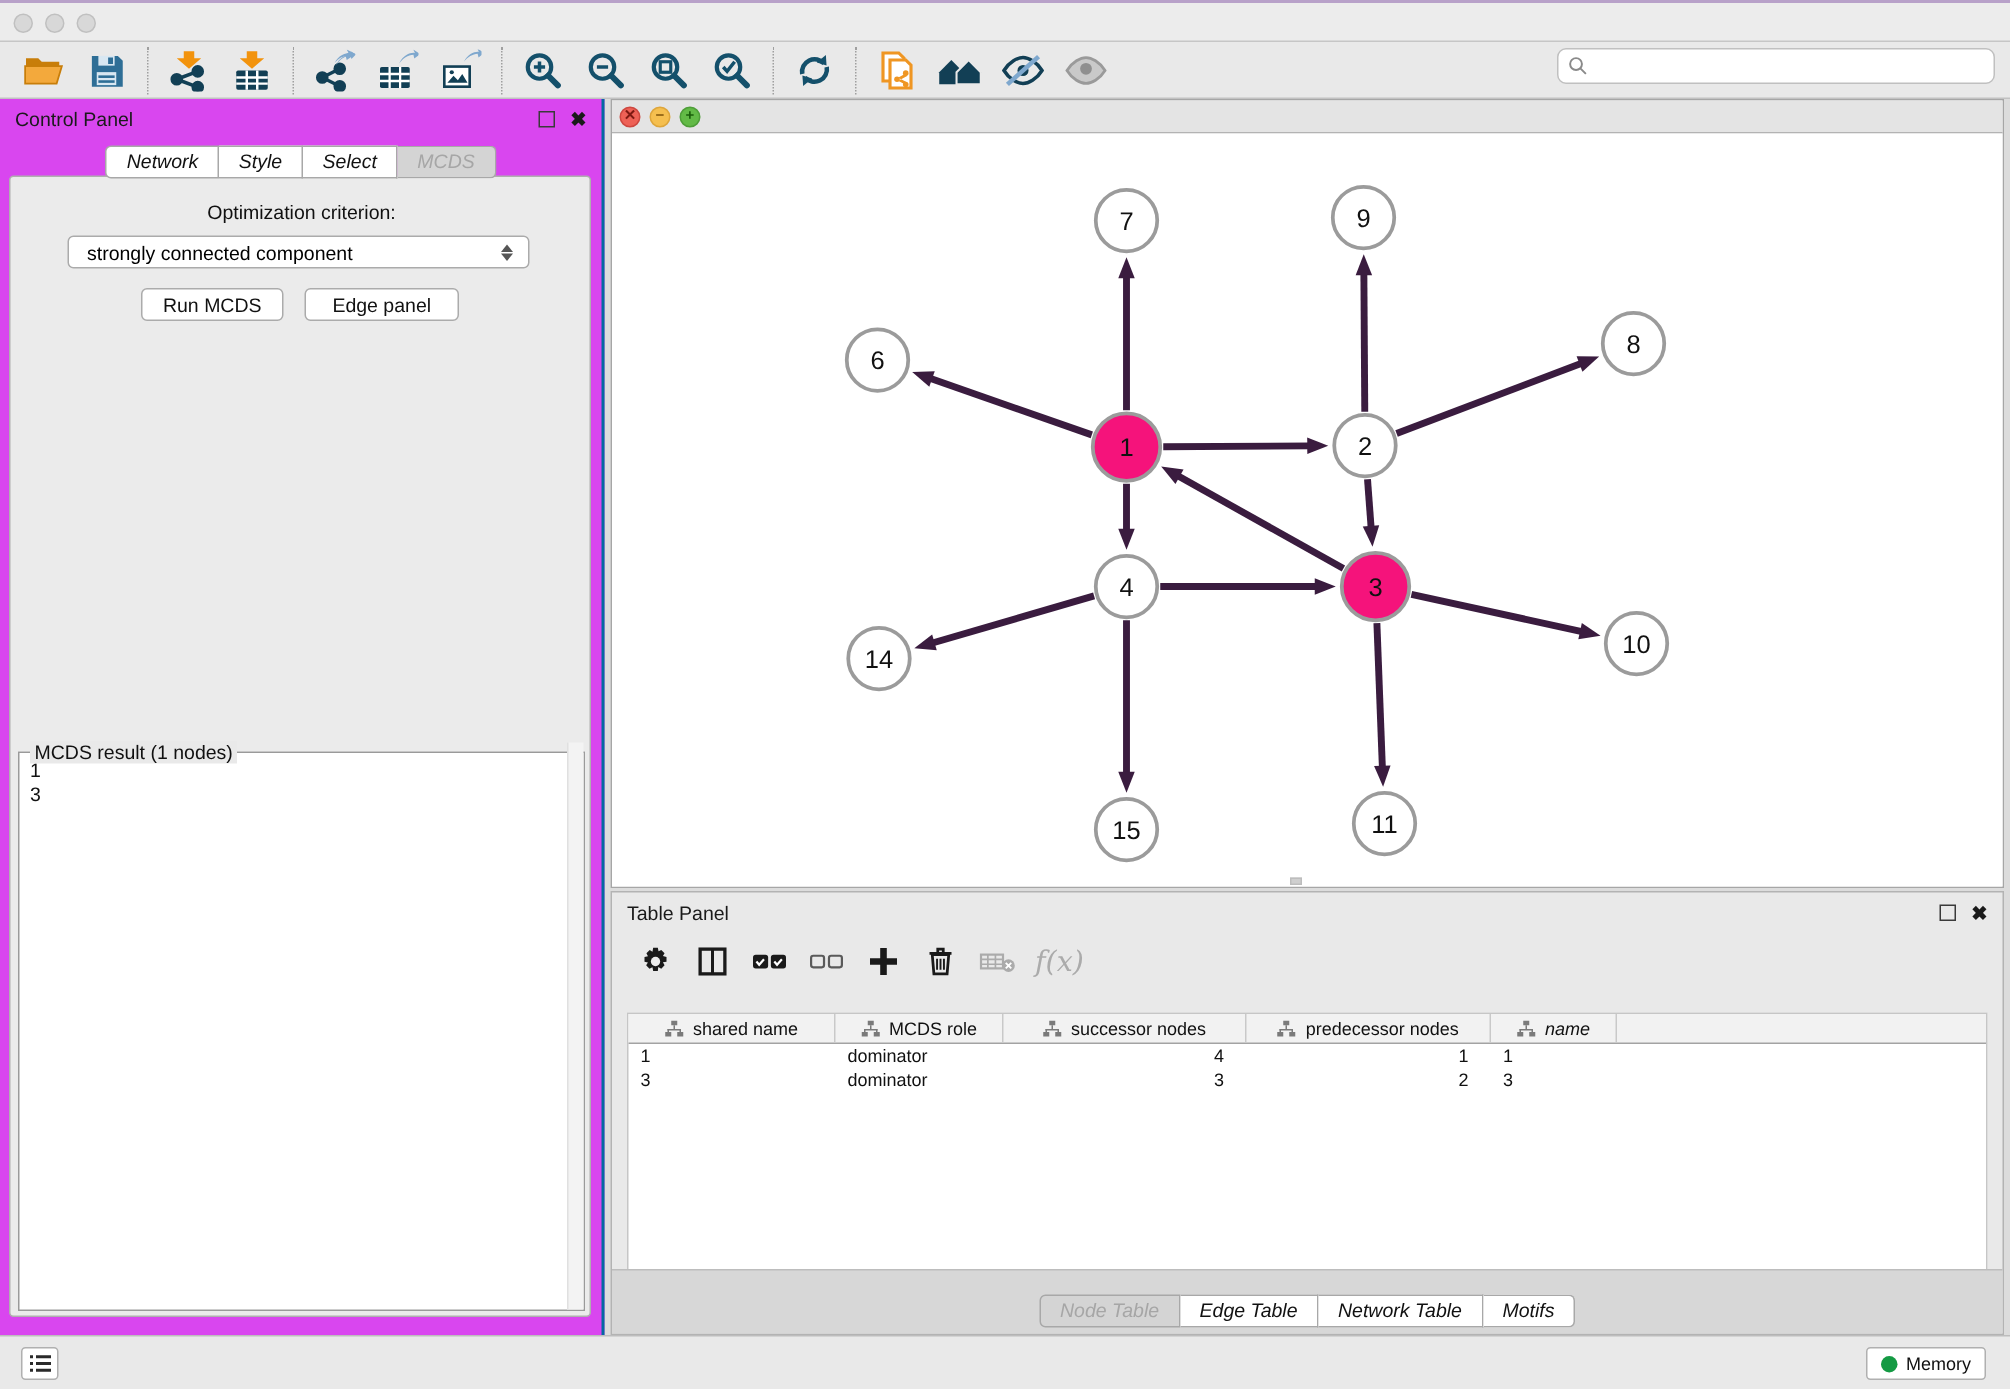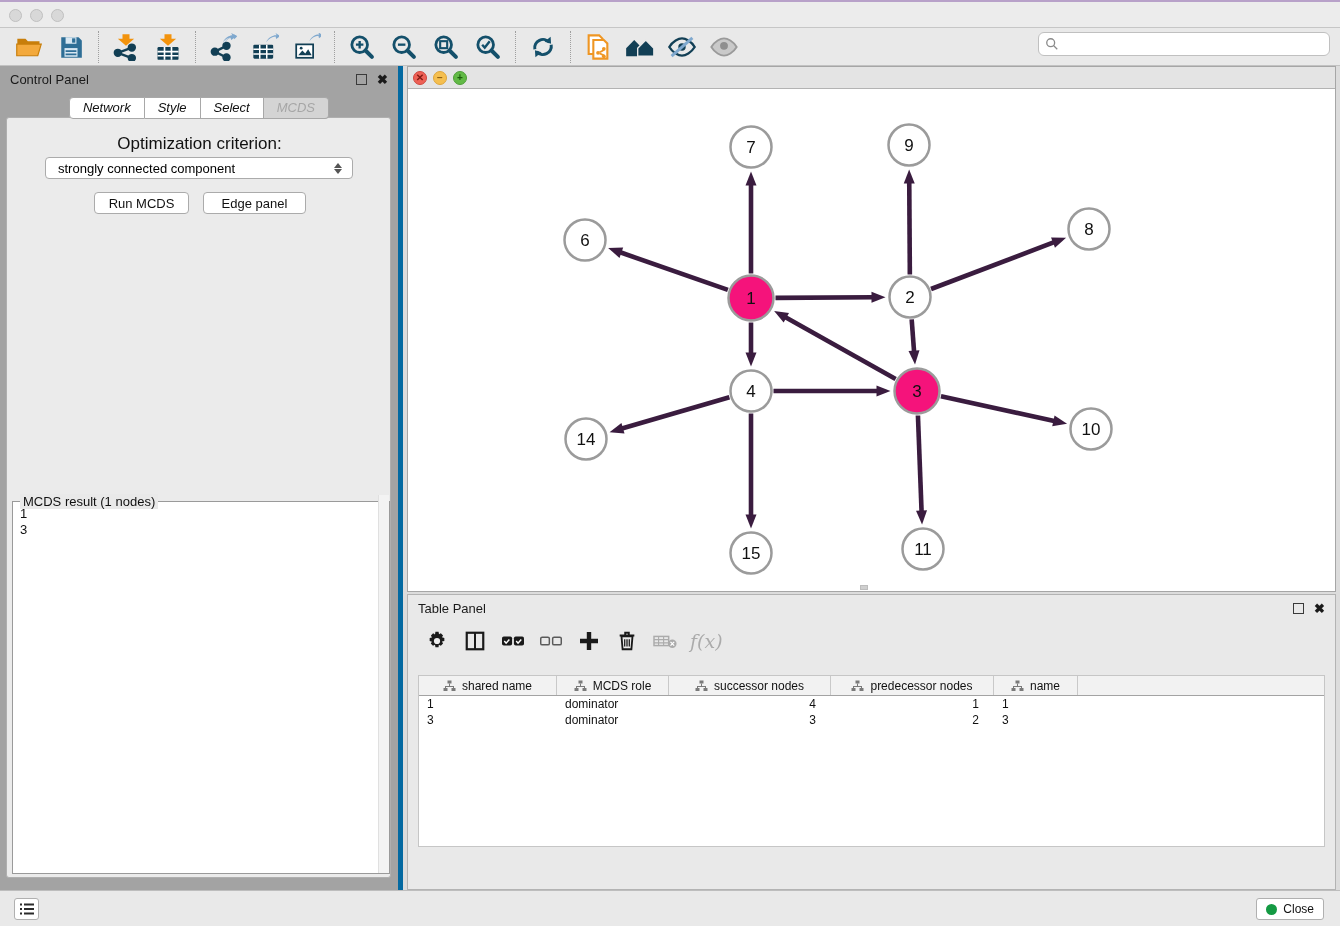--- a/index.html
+++ b/index.html
@@ -23,37 +23,37 @@
   .toolbar { position:absolute; top:28px; left:0; right:0; height:38px; background:#E9E9E9;
     border-bottom:1px solid #C2C2C2; display:flex; align-items:center; padding-left:8px; }
   .tb-icon { width:32px; height:32px; display:flex; align-items:center; justify-content:center; margin:0 5px; cursor:default; }
   .tb-sep { height:32px; margin:0 6px; border-left:1px dotted #9F9F9F; }
   .search-box { position:absolute; right:10px; top:32px; width:292px; height:24px; background:#fff;
     border:1px solid #C0C0C0; border-radius:6px; display:flex; align-items:center; padding:0 6px; }
   .search-box input { border:none; outline:none; flex:1; font-size:13px; font-family:"Liberation Sans",sans-serif; background:transparent; }
 
   
   .control-panel { position:absolute; left:0; top:66px; width:403px; height:824px;
-    background:#a3a3a3; border-right:5px solid #0369a1; }
+    background:#d946ef; border-right:2px solid #0369a1; }
   .panel-header { position:absolute; top:6px; left:10px; font-size:13px; color:#1a1a1a; }
   .panel-icons { position:absolute; top:7px; right:10px; display:flex; gap:10px; align-items:center; }
   .float-icon { width:11px; height:11px; border:1.5px solid #3a3a3a; background:transparent; }
   .close-icon { font-size:13px; font-weight:bold; color:#1a1a1a; line-height:1; }
 
   .seg { display:flex;font-style:italic; }
   .seg-item { font-size:13px; padding:2px 13px 3px 13px; background:#fff; border:1px solid #A8A8A8;
     border-left:none; color:#111; white-space:nowrap; cursor:default; }
   .seg-item:first-child { border-left:1px solid #A8A8A8; border-radius:4px 0 0 4px; }
   .seg-item:last-child { border-radius:0 4px 4px 0; }
   .seg-item.active { background:#D4D4D4; color:#A6A6A6; }
 
   .control-tabs { position:absolute; top:31px; left:0; right:0; display:flex; justify-content:center; z-index:2; }
   .inner-panel { position:absolute; left:6px; right:7px; top:51px; bottom:12px;
     border:1px solid #AFAFAF; border-radius:3px; background:#EBEBEB; }
-  .opt-label { position:absolute; top:68px; left:1px; right:0; text-align:center; font-size:17px; color:#111; }
+  .opt-label { position:absolute; top:68px; left:1px; right:0; text-align:center; font-size:13px; color:#111; }
   .dropdown { position:absolute; top:91px; left:45px; width:308px; height:22px; background:#fff;
     border:1px solid #ABABAB; border-radius:4px; display:flex; align-items:center; padding:0 12px; font-size:13px; }
   .dropdown .dd-label { flex:1; }
   .dd-arrows { display:flex; flex-direction:column; align-items:center; gap:1px; margin-right:-2px; }
   .dd-arrows i { width:0; height:0; border-left:4px solid transparent; border-right:4px solid transparent; }
   .dd-up { border-bottom:5px solid #555; }
   .dd-down { border-top:5px solid #555; }
   .btn { position:absolute; height:22px; background:#fff; border:1px solid #ABABAB; border-radius:4px;
     font-size:13px; color:#111; display:flex; align-items:center; justify-content:center; cursor:default; }
   .btn-run { top:126px; left:94px; width:95px; }
@@ -83,21 +83,21 @@
   
   .table-panel { position:absolute; left:407px; top:594px; width:929px; height:296px;
     background:#E9E9E9; border:1px solid #B3B3B3; }
   .tp-toolbar { position:absolute; top:26px; left:10px; right:10px; height:40px; display:flex; align-items:center; }
   .tp-icon { width:30px; height:30px; display:flex; align-items:center; justify-content:center; margin:0 4px; cursor:default; }
   .fx-label { font-family:"DejaVu Serif", serif; font-style:italic; font-size:19px; color:#ABABAB; margin-left:6px; }
   .tp-table { position:absolute; top:80px; left:10px; right:10px; height:172px; background:#fff; border:1px solid #C6C6C6; }
   .tp-head { display:flex; height:20px; background:#F2F2F2; border-bottom:1px solid #a3a3a3; }
   .th { display:flex; align-items:center; justify-content:center; gap:6px; font-size:12px; color:#111;
     border-right:1px solid #C9C9C9; height:100%; }
-  .th:last-child { border-right:1px solid #C9C9C9; }
+  .th:last-child { border-right:1px solid #C9C9C9;font-style:italic; }
   .tr { display:flex; height:16px; }
   .td { font-size:12px; color:#111; padding:1px 0 0 8px; }
   .td.right { text-align:right; padding-right:15px; padding-left:0; }
   .tp-tabstrip { position:absolute; left:0; right:0; bottom:0; height:43px; background:#D7D7D7; border-top:1px solid #BDBDBD; }
   .table-tabs { position:absolute; left:0; right:0; bottom:4px; display:flex; justify-content:center; }
 
   
   .statusbar { position:absolute; left:0; bottom:0; right:0; height:36px; background:#E9E9E9; border-top:1px solid #BDBDBD; }
   .status-left-btn { position:absolute; left:14px; top:7px; width:25px; height:22px; background:#fff;
     border:1px solid #B0B0B0; border-radius:3px; display:flex; align-items:center; justify-content:center; }
@@ -506,32 +506,40 @@
         <div class="tr">
           <div class="td" style="width: 138px;">3</div>
           <div class="td" style="width: 112px;">dominator</div>
           <div class="td right" style="width: 162px;">3</div>
           <div class="td right" style="width: 163px;">2</div>
           <div class="td" style="width: 84px;">3</div>
         </div>
       </div>
   </div>
 
+  <div class="tp-tabstrip">
+    <div class="table-tabs seg" id="table-tabs">
+        <div class="seg-item active">Node Table</div>
+        <div class="seg-item">Edge Table</div>
+        <div class="seg-item">Network Table</div>
+        <div class="seg-item">Motifs</div>
+      </div>
+  </div>
 </div>
 
 <div class="statusbar">
   <div class="status-left-btn">
     <svg width="16" height="14" viewBox="0 0 16 14">
         <g fill="#2a2a2a">
           <rect x="1" y="1.5" width="2" height="2"></rect>
           <rect x="5" y="1.5" width="10" height="2"></rect>
           <rect x="1" y="6" width="2" height="2"></rect>
           <rect x="5" y="6" width="10" height="2"></rect>
           <rect x="1" y="10.5" width="2" height="2"></rect>
           <rect x="5" y="10.5" width="10" height="2"></rect>
         </g>
       </svg>
   </div>
   <div class="memory-btn">
     <span class="mem-dot"></span>
-    <span>Close</span>
+    <span>Memory</span>
   </div>
 </div>
 
 </body></html>

